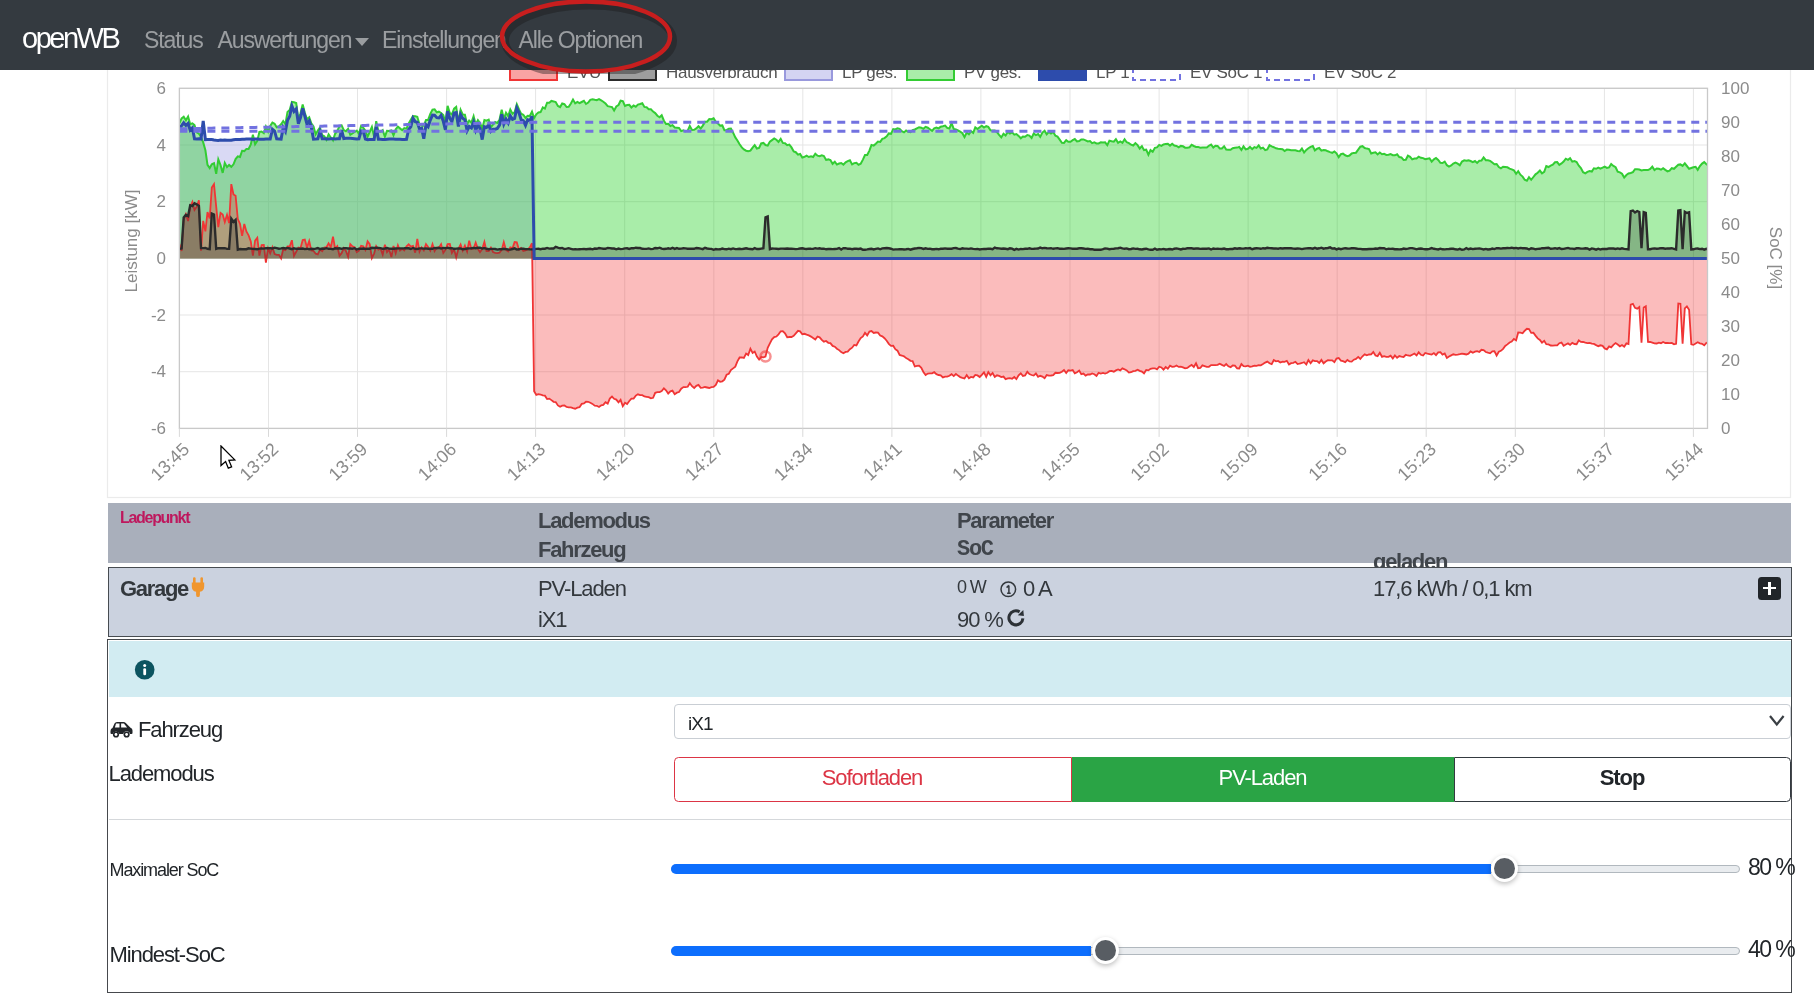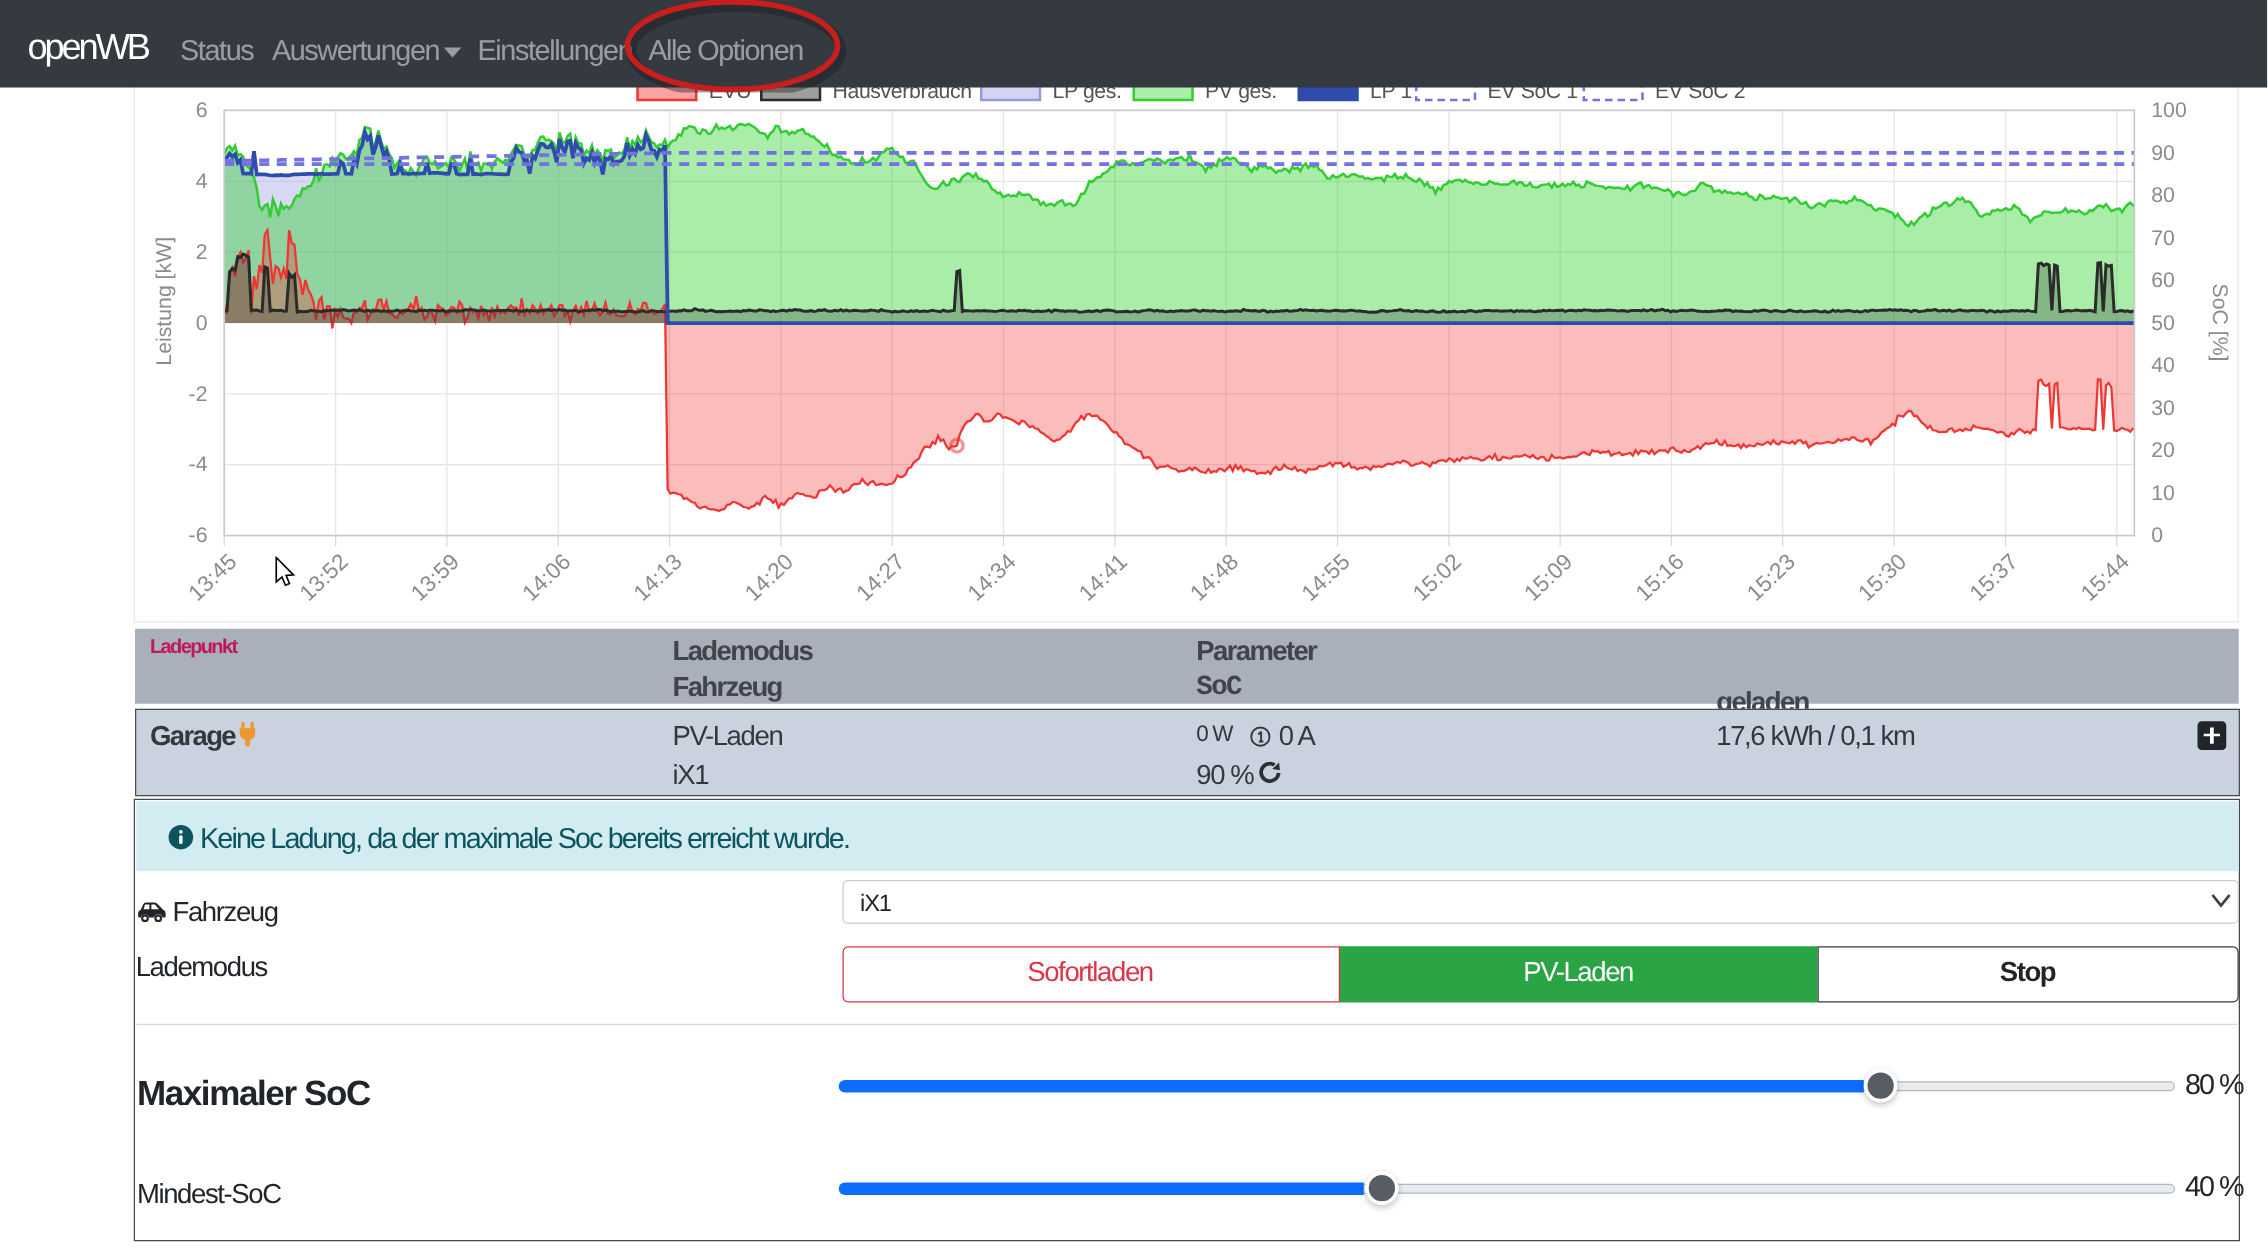--- a/index.html
+++ b/index.html
@@ -157,21 +157,20 @@
     <div class="abs" style="left:1758px;top:576.5px;width:23px;height:23px;background:#212529;border-radius:3.5px;"></div>
 <div class="abs" style="left:1763px;top:586.7px;width:13px;height:2.6px;background:#fff;"></div>
 <div class="abs" style="left:1768.2px;top:581.5px;width:2.6px;height:13px;background:#fff;"></div>
     <div class="abs" style="left:107px;top:639px;width:1685px;height:354px;border:1.5px solid #46494d;background:#fff;"></div>
     <div class="abs" style="left:108.5px;top:640.5px;width:1682px;height:56.5px;background:#d2ecf2;"></div>
     <svg class="abs" style="left:134px;top:659px;" width="22" height="22" viewBox="0 0 22 22">
 <circle cx="10.7" cy="10.7" r="9.8" fill="#0c5460"></circle>
 <circle cx="10.7" cy="6.4" r="1.5" fill="#fff"></circle>
       <rect x="9.3" y="9.2" width="2.8" height="7" rx="1.3" fill="#fff"></rect>
     </svg>
-    <div class="t" style="left:160px;top:658.9px;font-size:23px;font-weight:400;color:#0c5460;letter-spacing:-1.5px;">Keine Ladung, da der maximale Soc bereits erreicht wurde.</div>
     <svg class="abs" style="left:109px;top:719.5px;" width="25" height="19" viewBox="0 0 25 19">
 <path d="M1.5 11 Q1.5 8.5 3.5 8 L5.5 3.5 Q6.2 2 8 2 L14.5 2 Q15.8 2 16.8 3 L21.5 7.8 Q23.5 8.3 23.5 10.5 L23.5 13 Q23.5 14 22.5 14 L21 14 A3.4 3.4 0 0 0 14.3 14 L10.3 14 A3.4 3.4 0 0 0 3.7 14 L2.5 14 Q1.5 14 1.5 13 Z" fill="#212529"></path>
 <polygon points="7,3.6 10.5,3.6 10.5,7.4 5.9,7.4" fill="#fff"></polygon>
 <polygon points="12.1,3.6 14.9,3.6 18.1,7.4 12.1,7.4" fill="#fff"></polygon>
 <circle cx="7" cy="14.5" r="3.1" fill="#212529"></circle>
       <circle cx="7" cy="14.5" r="1.4" fill="#fff"></circle>
 <circle cx="17.6" cy="14.5" r="3.1" fill="#212529"></circle>
       <circle cx="17.6" cy="14.5" r="1.4" fill="#fff"></circle>
     </svg>
     <div class="t" style="left:138px;top:719.1px;font-size:22px;font-weight:400;color:#212529;letter-spacing:-1.1px;">Fahrzeug</div>
@@ -189,21 +188,21 @@
     <div class="t" style="left:1622px;top:767.1px;font-size:22px;font-weight:700;color:#212529;letter-spacing:-1.1px;transform:translateX(-50%);">Stop</div>
     <div class="abs" style="left:108.5px;top:819px;width:1682px;height:1px;background:#d5d8db;"></div>
     <div class="abs" style="left:671px;top:865.1px;width:1069px;height:8px;background:#e9ecef;border:1px solid #b1b8be;border-radius:4px;"></div>
     <div class="abs" style="left:671px;top:863.8px;width:820px;height:10px;background:#0d6efd;border-radius:5px 0 0 5px;"></div>
     <div class="abs" style="left:1491.0px;top:855.1px;width:27px;height:27px;background:#fff;border-radius:50%;box-shadow:0 2px 5px rgba(0,0,0,0.25);"></div>
     <div class="abs" style="left:1494.0px;top:858.1px;width:21px;height:21px;background:#585d63;border-radius:50%;"></div>
     <div class="abs" style="left:671px;top:947.1px;width:1069px;height:8px;background:#e9ecef;border:1px solid #b1b8be;border-radius:4px;"></div>
     <div class="abs" style="left:671px;top:945.8px;width:420px;height:10px;background:#0d6efd;border-radius:5px 0 0 5px;"></div>
     <div class="abs" style="left:1091.5px;top:937.1px;width:27px;height:27px;background:#fff;border-radius:50%;box-shadow:0 2px 5px rgba(0,0,0,0.25);"></div>
     <div class="abs" style="left:1094.5px;top:940.1px;width:21px;height:21px;background:#585d63;border-radius:50%;"></div>
-    <div class="t" style="left:109.5px;top:861.1px;font-size:28px;font-weight:700;color:#212529;letter-spacing:-1.1px;">Maximaler SoC</div>
+    <div class="t" style="left:109.5px;top:861.1px;font-size:18px;font-weight:400;color:#212529;letter-spacing:-1.1px;">Maximaler SoC</div>
     <div class="t" style="left:1748px;top:855.9px;font-size:23px;font-weight:400;color:#212529;letter-spacing:-1.6px;">80 %</div>
     <div class="t" style="left:109.5px;top:943.6px;font-size:22px;font-weight:400;color:#212529;letter-spacing:-1.1px;">Mindest-SoC</div>
     <div class="t" style="left:1748px;top:938.4px;font-size:23px;font-weight:400;color:#212529;letter-spacing:-1.6px;">40 %</div>
     <div class="abs" style="left:0;top:0;width:1814px;height:70px;background:#343a40;z-index:10;"></div>
     <div class="t" style="left:22px;top:23.8px;font-size:29px;font-weight:400;color:#ffffff;letter-spacing:-2.5px;z-index:11;">openWB</div>
     <div class="t" style="left:144px;top:29.1px;font-size:23px;font-weight:400;color:rgba(255,255,255,0.5);letter-spacing:-1.1px;z-index:11;">Status</div>
     <div class="t" style="left:217.5px;top:29.1px;font-size:23px;font-weight:400;color:rgba(255,255,255,0.5);letter-spacing:-1.1px;z-index:11;text-align:center;">Auswertungen</div>
     <div class="abs" style="left:355px;top:37.5px;width:0;height:0;border-left:7px solid transparent;border-right:7px solid transparent;border-top:8px solid rgba(255,255,255,0.5);z-index:11;"></div>
     <div class="t" style="left:382px;top:29.1px;font-size:23px;font-weight:400;color:rgba(255,255,255,0.5);letter-spacing:-1.1px;z-index:11;">Einstellungen</div>
     <div class="t" style="left:518.5px;top:29.1px;font-size:23px;font-weight:400;color:rgba(255,255,255,0.5);letter-spacing:-1.1px;z-index:11;">Alle Optionen</div>

